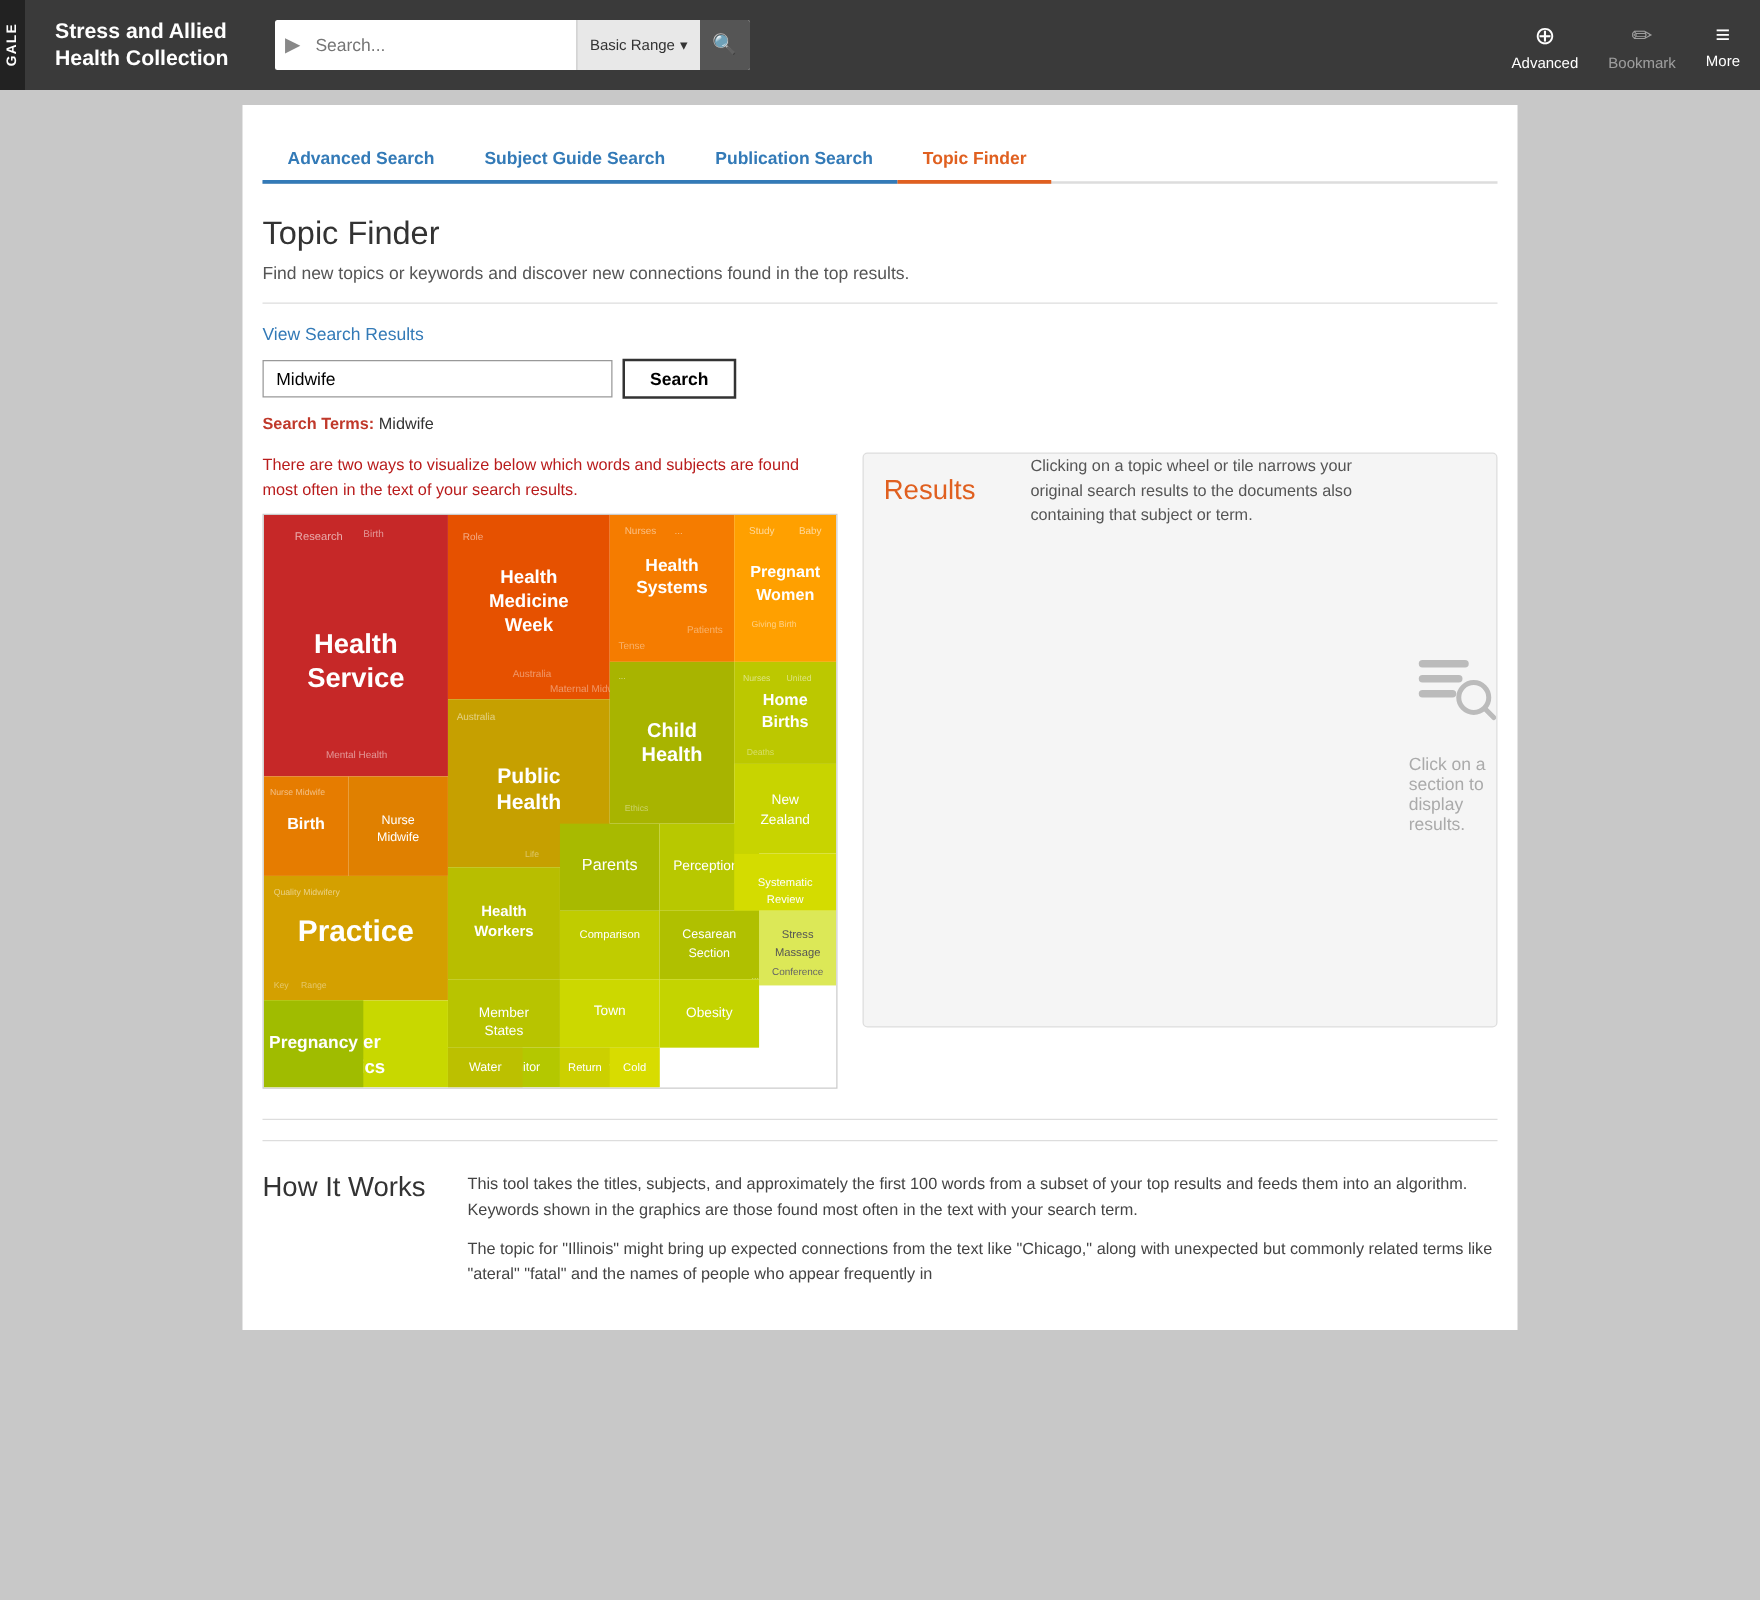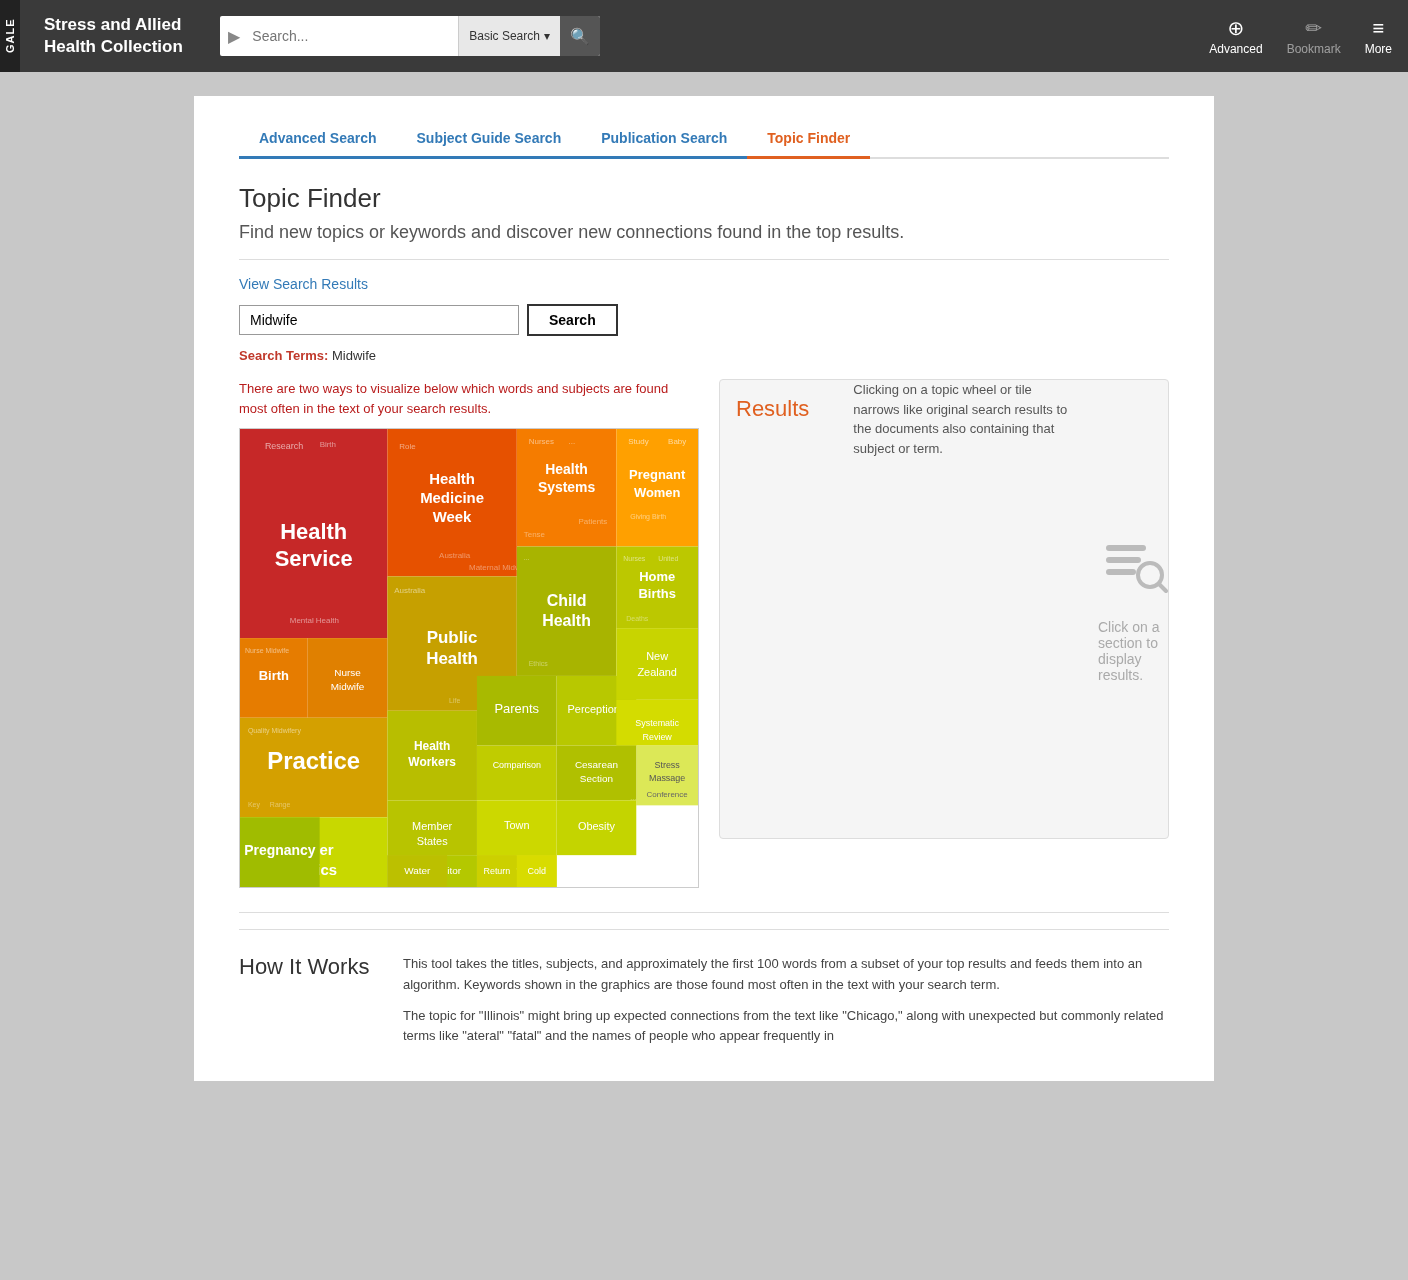--- a/index.html
+++ b/index.html
@@ -103,24 +103,24 @@
       gap: 2px;
     }
     .header-action .icon {
       font-size: 20px;
     }
     .header-action.dimmed { opacity: 0.5; }
 
     
     .main-container {
       max-width: 1020px;
-      margin: 12px auto;
+      margin: 0 auto;
       background: white;
       min-height: 900px;
-      padding: 24px 45px;
+      padding: 24px 16px;
     }
 
     
     .tabs {
       display: flex;
       border-bottom: 2px solid #ddd;
       margin-bottom: 24px;
       gap: 0;
     }
     .tab {
@@ -148,21 +148,21 @@
 
     
     .page-title {
       font-size: 26px;
       font-weight: normal;
       color: #333;
       margin-bottom: 8px;
     }
     .page-desc {
       color: #555;
-      font-size: 18px;
+      font-size: 14px;
       margin-bottom: 16px;
     }
     .divider {
       border: none;
       border-top: 1px solid #ddd;
       margin: 16px 0;
     }
 
     
     .view-results-link {
@@ -304,21 +304,21 @@
 <header class="header">
   <div class="gale-badge">GALE</div>
   <div class="header-title">
     <span>Stress and Allied</span><br>
     <span>Health Collection</span>
   </div>
   <div class="search-bar">
     <span class="search-bar-icon">▶</span>
     <input type="text" placeholder="Search..." style="">
     <button class="search-type-btn">
-      <span>Basic Search</span>
+      <span>Basic Range</span>
       <span>▾</span>
     </button>
     <button class="search-submit-btn">🔍</button>
   </div>
   <div class="header-actions">
     <div class="header-action">
       <span class="icon">⊕</span>
       <span>Advanced</span>
     </div>
     <div class="header-action dimmed">
@@ -502,21 +502,21 @@
             <text x="258" y="447" text-anchor="middle" font-size="9" fill="white">Return</text>
             <rect x="278" y="428" width="40" height="32" fill="#d8dc00"></rect>
             <text x="298" y="447" text-anchor="middle" font-size="9" fill="white">Cold</text>
           </svg>
         </div>
       </div>
 
       <div class="viz-right">
         <div class="results-panel">
           <div class="results-panel-title">Results</div>
-          <div class="results-panel-desc">Clicking on a topic wheel or tile narrows like original search results to the documents also containing that subject or term.</div>
+          <div class="results-panel-desc">Clicking on a topic wheel or tile narrows your original search results to the documents also containing that subject or term.</div>
           <div class="results-placeholder">
             <div style="color:#bbb; font-size:52px;">
               <svg width="70" height="60" viewBox="0 0 70 60" fill="none" xmlns="http://www.w3.org/2000/svg">
                 <rect x="8" y="10" width="40" height="6" rx="3" fill="#bbb"></rect>
                 <rect x="8" y="22" width="35" height="6" rx="3" fill="#bbb"></rect>
                 <rect x="8" y="34" width="30" height="6" rx="3" fill="#bbb"></rect>
                 <circle cx="52" cy="40" r="12" stroke="#bbb" stroke-width="4" fill="none"></circle>
                 <line x1="61" y1="49" x2="68" y2="56" stroke="#bbb" stroke-width="4" stroke-linecap="round"></line>
               </svg>
             </div>

